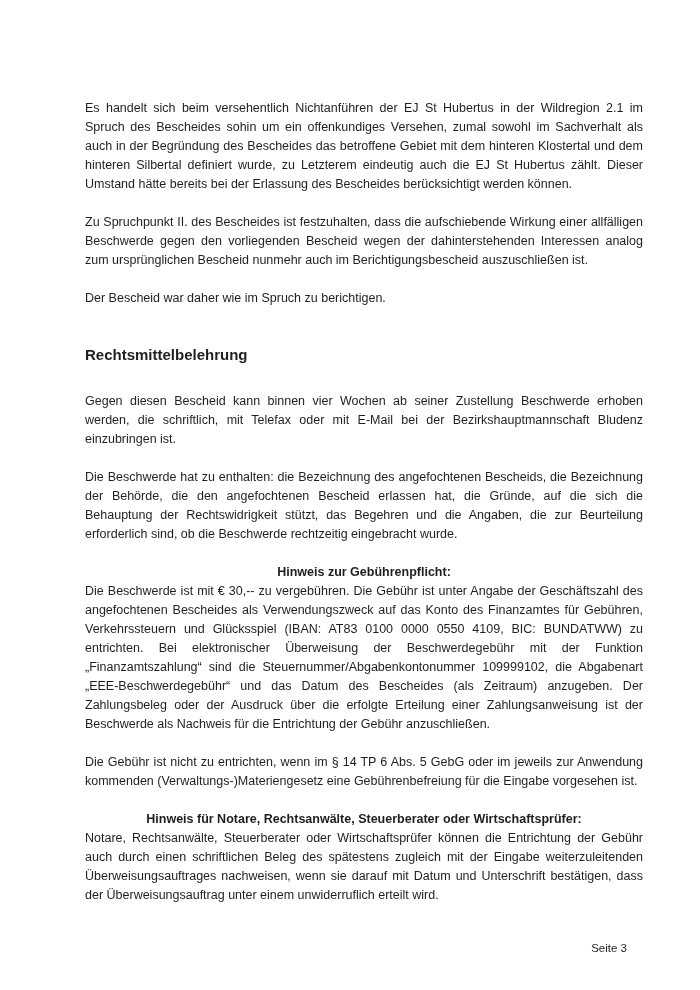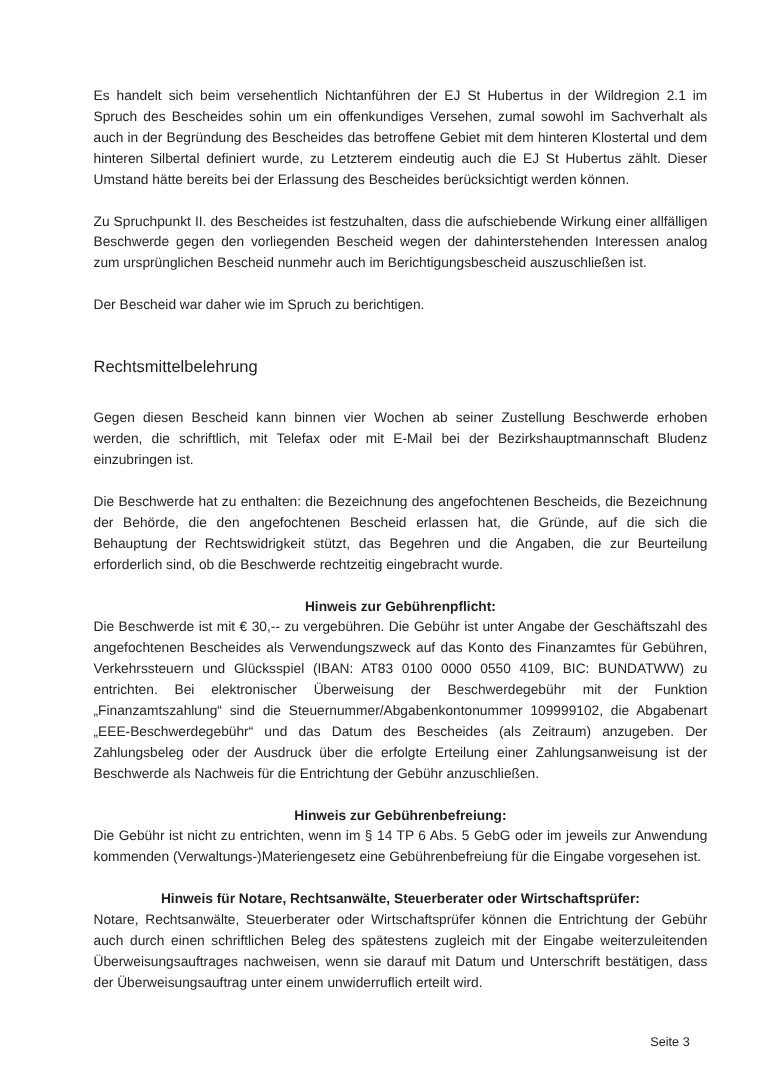--- a/index.html
+++ b/index.html
@@ -11,30 +11,30 @@
   .page {
     position: relative;
     width: 700px;
     height: 990px;
     background: #ffffff;
     color: #1f1f1f;
     font-family: "Liberation Sans", sans-serif;
     font-size: 12.5px;
     line-height: 19px;
     box-sizing: border-box;
-    padding: 78px 57px 0 85px;
+    padding: 99px 57px 0 85px;
     overflow: hidden;
   }
   .para {
     margin: 0 0 19px 0;
     text-align: justify;
   }
   .section-heading {
     font-size: 15px;
-    font-weight: normal;
+    font-weight: bold;
     margin: 37px 0 27px 0;
     line-height: 20px;
   }
   .subheading {
     font-weight: bold;
     margin: 0;
     text-align: center;
   }
   .footer {
     position: absolute;
@@ -60,21 +60,20 @@
   <p class="para">Gegen diesen Bescheid kann binnen vier Wochen ab seiner Zustellung Beschwerde erhoben werden, die schriftlich, mit Telefax oder mit E-Mail bei der Bezirkshauptmannschaft Bludenz einzubringen ist.</p>
 
   <p class="para">Die Beschwerde hat zu enthalten: die Bezeichnung des angefochtenen Bescheids, die Bezeichnung der Behörde, die den angefochtenen Bescheid erlassen hat, die Gründe, auf die sich die Behauptung der Rechtswidrigkeit stützt, das Begehren und die Angaben, die zur Beurteilung erforderlich sind, ob die Beschwerde rechtzeitig eingebracht wurde.</p>
 
   <div class="block">
     <p class="subheading">Hinweis zur Gebührenpflicht:</p>
     <p class="para">Die Beschwerde ist mit € 30,-- zu vergebühren. Die Gebühr ist unter Angabe der Geschäftszahl des angefochtenen Bescheides als Verwendungszweck auf das Konto des Finanzamtes für Gebühren, Verkehrssteuern und Glücksspiel (IBAN: AT83 0100 0000 0550 4109, BIC: BUNDATWW) zu entrichten. Bei elektronischer Überweisung der Beschwerdegebühr mit der Funktion „Finanzamtszahlung“ sind die Steuernummer/Abgabenkontonummer 109999102, die Abgabenart „EEE-Beschwerdegebühr“ und das Datum des Bescheides (als Zeitraum) anzugeben. Der Zahlungsbeleg oder der Ausdruck über die erfolgte Erteilung einer Zahlungsanweisung ist der Beschwerde als Nachweis für die Entrichtung der Gebühr anzuschließen.</p>
   </div>
 
   <div class="block">
-    <p class="subheading">Hinweis zur Gebührenbefreiung:</p>
     <p class="para">Die Gebühr ist nicht zu entrichten, wenn im § 14 TP 6 Abs. 5 GebG oder im jeweils zur Anwendung kommenden (Verwaltungs-)Materiengesetz eine Gebührenbefreiung für die Eingabe vorgesehen ist.</p>
   </div>
 
   <div class="block">
     <p class="subheading">Hinweis für Notare, Rechtsanwälte, Steuerberater oder Wirtschaftsprüfer:</p>
     <p class="para">Notare, Rechtsanwälte, Steuerberater oder Wirtschaftsprüfer können die Entrichtung der Gebühr auch durch einen schriftlichen Beleg des spätestens zugleich mit der Eingabe weiterzuleitenden Überweisungsauftrages nachweisen, wenn sie darauf mit Datum und Unterschrift bestätigen, dass der Überweisungsauftrag unter einem unwiderruflich erteilt wird.</p>
   </div>
 
   <div class="footer">Seite 3</div>
 

